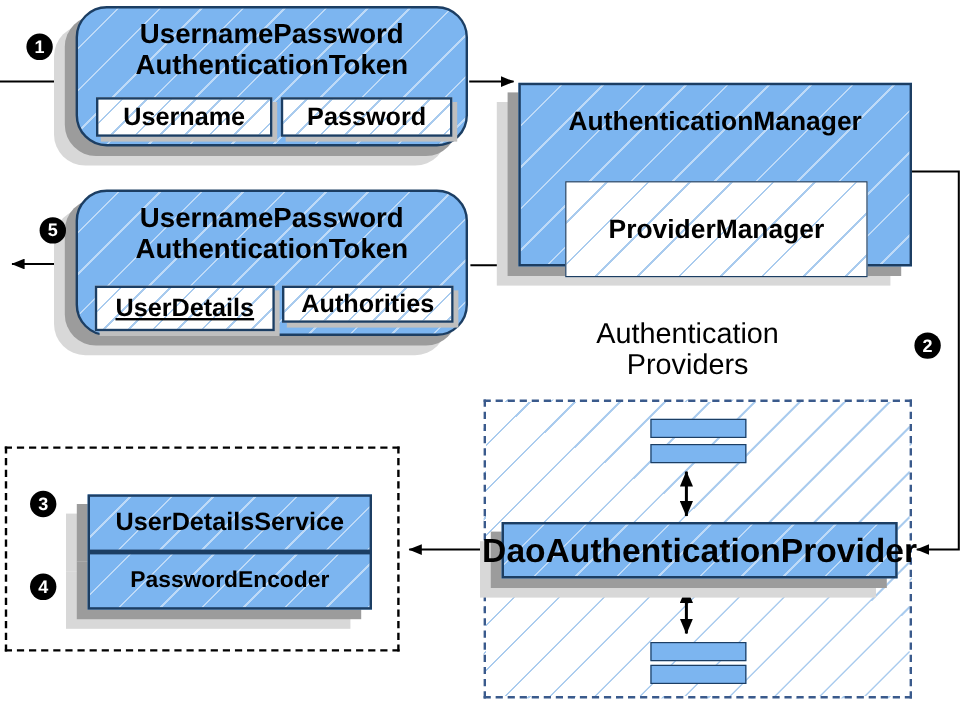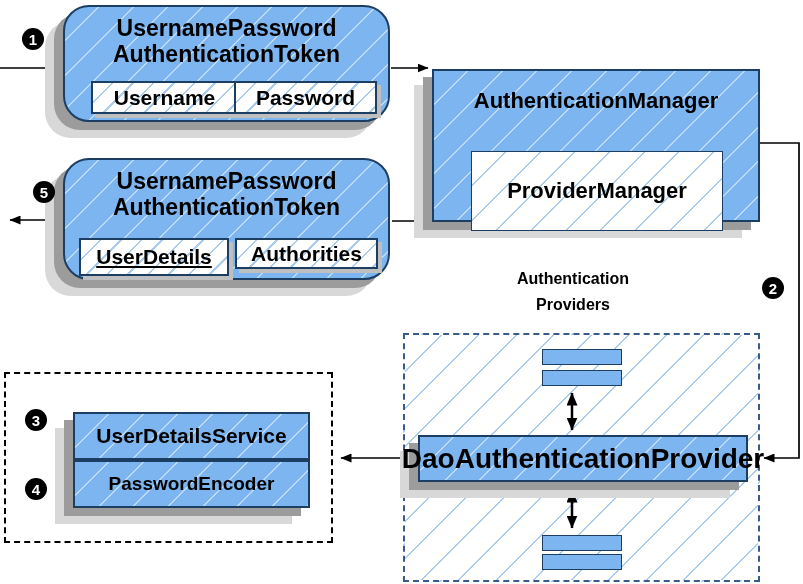--- a/index.html
+++ b/index.html
@@ -33,38 +33,38 @@
     position:absolute;display:flex;align-items:center;justify-content:center;
     background-color:#ffffff;
     background-image:repeating-linear-gradient(135deg,rgba(0,0,0,0) 0 23px,#a9cbee 23px 24.5px);
     border:1.5px solid #1c3e63;
     font-weight:bold;font-size:22px;white-space:nowrap;margin-top:25px;
   }
   .center-text{display:flex;align-items:center;justify-content:center;font-weight:bold;white-space:nowrap;}
 
   
   #token1{left:63px;top:5px;width:327px;height:117px;}
-  #token1 .f1{left:26px;top:74px;width:147px;height:33px;}
+  #token1 .f1{left:15px;top:74px;width:147px;height:33px;}
   #token1 .f2{left:169px;top:74px;width:143px;height:33px;}
 
   #token2{left:63px;top:158px;width:327px;height:122px;}
   #token2 .f1{left:14px;top:78px;width:150px;height:38px;text-decoration:underline;}
   #token2 .f2{left:170px;top:78px;width:143px;height:31px;}
 
   #authmgr{left:432px;top:69px;width:328px;height:153px;}
   #authmgr .title{text-align:center;font-weight:bold;font-size:22px;margin-top:17px;}
   #provmgr{left:37px;top:55px;width:252px;height:80px;}
 
   #dao{left:418px;top:435px;width:330px;height:47px;font-size:28px;}
   #uds{left:73px;top:412px;width:237px;height:48px;font-size:21px;}
   #pe{left:73px;top:460px;width:237px;height:48px;font-size:19px;}
 
   #providers-label{
     position:absolute;left:443px;top:266px;width:260px;text-align:center;
-    font-weight:bold;font-size:16px;line-height:26px;z-index:3;
+    font-weight:normal;font-size:24px;line-height:26px;z-index:3;
   }
 
   #dashed-area{
     position:absolute;left:403px;top:333px;width:357px;height:249px;
     border:2px dashed #3a5a8c;
     background-color:#ffffff;
     background-image:repeating-linear-gradient(135deg,rgba(0,0,0,0) 0 25px,#a9cbee 25px 26.5px);
     z-index:1;
   }
   #dotted-area{

